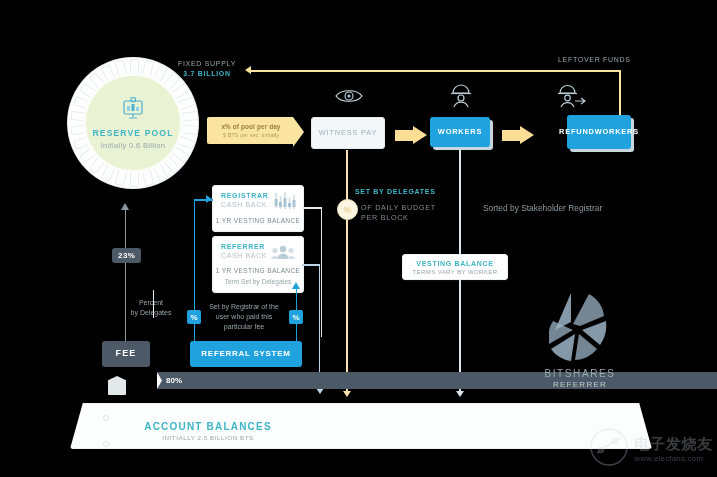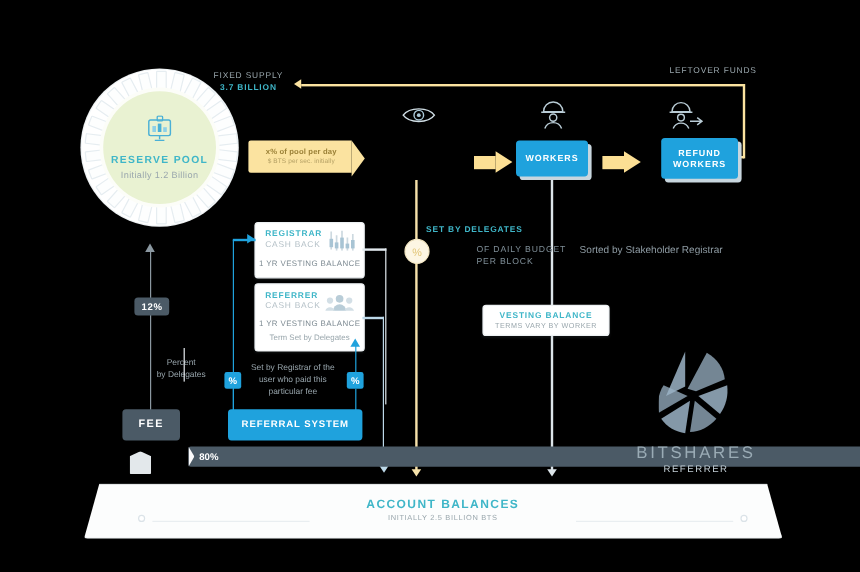--- a/index.html
+++ b/index.html
@@ -118,38 +118,38 @@
     border-left:6px solid #4b5a66;
   }
 
   
   .vline{width:1.5px;}
   .hline{height:1.5px;}
 
   
   .cap-gray{color:#9aa7ad;font-size:7px;letter-spacing:.10em;}
   .cap-blue{color:#3fb6c8;font-size:7px;font-weight:bold;letter-spacing:.10em;}
-  .cap-dark{color:#7e8d96;font-size:7.2px;letter-spacing:.10em;margin-left:36px;}
+  .cap-dark{color:#7e8d96;font-size:7.2px;letter-spacing:.10em;}
   .body-gray{color:#97a4ab;font-size:7px;line-height:1.45;}
 
   
   #acct-bar{
     left:70px;top:403px;width:580px;height:44px;
     background:#fcfdfd;border:1px solid #eef2f4;
     border-radius:3px;
     clip-path:polygon(2.2% 0,97.8% 0,100% 100%,0 100%);
     box-shadow:0 1px 2px rgba(150,165,175,.08);
   }
   #acct-title{color:#3fb6c8;font-size:10px;font-weight:bold;letter-spacing:.12em;}
   #acct-sub{color:#9aa7ad;font-size:6.2px;letter-spacing:.09em;margin-top:2px;}
   .acct-rule{height:1px;background:#e9eef1;}
   .acct-dot{width:4px;height:4px;border:1px solid #dbe3e8;border-radius:50%;background:#fff;}
 
   
-  #bs-name{color:#9aabb5;font-size:14px;letter-spacing:.16em;}
+  #bs-name{color:#9aabb5;font-size:10px;letter-spacing:.16em;}
   #bs-sub{color:#c2ced5;font-size:8px;letter-spacing:.16em;margin-top:1px;}
 
   
   #watermark{right:4px;bottom:6px;opacity:.30;}
   #wm-cn{color:#b9c6ce;font-size:15px;font-weight:bold;letter-spacing:.05em;}
   #wm-url{color:#b9c6ce;font-size:8px;letter-spacing:.02em;}
 </style>
 </head>
 <body>
 
@@ -190,21 +190,21 @@
         <svg width="26" height="24" viewBox="0 0 26 24">
           <rect x="4" y="4" width="18" height="13" rx="1.5" fill="none" stroke="#4ab0d6" stroke-width="1.2"></rect>
           <rect x="11" y="0.8" width="4.5" height="4" rx="0.8" fill="none" stroke="#4ab0d6" stroke-width="1.1"></rect>
           <rect x="7" y="9" width="3" height="5" fill="#8ed0e8"></rect>
           <rect x="11.5" y="7" width="3" height="7" fill="#4ab0d6"></rect>
           <rect x="16" y="10" width="3" height="4" fill="#8ed0e8"></rect>
           <path d="M13 17 v3 M9 21 h8" fill="none" stroke="#4ab0d6" stroke-width="1.2"></path>
         </svg>
       </div>
       <div id="pool-title">RESERVE POOL</div>
-      <div id="pool-sub">Initially 1.2 Billion</div>
+      <div id="pool-sub">Initially 0.6 Billion</div>
     </div>
   </div>
 
   <div class="abs ctr" style="left:168px;top:60px;width:78px;">
     <div class="cap-gray">FIXED SUPPLY</div>
     <div class="cap-blue" style="margin-top:3px;">3.7 BILLION</div>
   </div>
 
   <div class="abs" style="left:245px;top:66px;width:0;height:0;
        border-top:4px solid transparent;border-bottom:4px solid transparent;
@@ -238,36 +238,39 @@
   <div class="abs" style="left:556px;top:84px;">
     <svg width="32" height="24" viewBox="0 0 32 24">
       <path d="M4 9 a7.5 7.5 0 0 1 15 0 z" fill="none" stroke="#b9ccd6" stroke-width="1.2"></path>
       <path d="M2 9.5 h19" stroke="#b9ccd6" stroke-width="1.2"></path>
       <circle cx="11.5" cy="14" r="2.8" fill="none" stroke="#b9ccd6" stroke-width="1.2"></circle>
       <path d="M5 23 a7 7 0 0 1 13 0" fill="none" stroke="#b9ccd6" stroke-width="1.2"></path>
       <path d="M19 17 h9 M25 14 l4 3 l-4 3" fill="none" stroke="#b9ccd6" stroke-width="1.2"></path>
     </svg>
   </div>
 
+  <div class="abs flowbox light" style="left:311px;top:117px;width:72px;height:30px;">
+    <span>WITNESS PAY</span>
+  </div>
 
   <div class="abs" style="left:395px;top:126px;display:flex;align-items:center;">
     <div class="arrow-y-body" style="width:18px;"></div>
     <div class="arrow-y"></div>
   </div>
 
   <div class="abs flowbox blue" style="left:430px;top:117px;width:60px;height:30px;">
     <span>WORKERS</span>
   </div>
 
   <div class="abs" style="left:502px;top:126px;display:flex;align-items:center;">
     <div class="arrow-y-body" style="width:18px;"></div>
     <div class="arrow-y"></div>
   </div>
 
-  <div class="abs flowbox blue" style="left:551px;top:115px;width:64px;height:34px;flex-direction:column;">
+  <div class="abs flowbox blue" style="left:567px;top:115px;width:64px;height:34px;flex-direction:row;">
     <span>REFUND</span>
     <span>WORKERS</span>
   </div>
 
   <div class="abs vline" style="left:346px;top:150px;height:243px;background:#f7e2ab;width:2px;"></div>
   <div class="abs" style="left:343px;top:391px;width:0;height:0;
        border-left:4px solid transparent;border-right:4px solid transparent;
        border-top:6px solid #f7e2ab;"></div>
 
   <div class="abs vline" style="left:459px;top:150px;height:243px;background:#dde5ea;width:2px;"></div>
@@ -337,21 +340,21 @@
   <div class="abs vline" style="left:193.5px;top:200px;height:142px;background:#1fa2dd;"></div>
   <div class="abs hline" style="left:193.5px;top:199px;width:19px;background:#1fa2dd;"></div>
   <div class="abs" style="left:206px;top:195px;width:0;height:0;
        border-top:4px solid transparent;border-bottom:4px solid transparent;
        border-left:6px solid #1fa2dd;"></div>
 
   <div class="abs vline" style="left:124.5px;top:210px;height:133px;background:#8b98a1;width:1.5px;"></div>
   <div class="abs" style="left:121px;top:203px;width:0;height:0;
        border-left:4px solid transparent;border-right:4px solid transparent;
        border-bottom:7px solid #8b98a1;"></div>
-  <div class="abs dark-chip" style="left:112px;top:248px;">12%</div>
+  <div class="abs dark-chip" style="left:112px;top:248px;">23%</div>
 
   <div class="abs ctr body-gray" style="left:120px;top:298px;width:62px;">
     <div>Percent</div>
     <div>by Delegates</div>
   </div>
   <div class="abs vline" style="left:153px;top:290px;height:28px;background:#e6ebef;width:1px;"></div>
 
   <div class="abs flowbox" style="left:102px;top:341px;width:48px;height:26px;background:#4b5a66;color:#ffffff;font-size:9px;letter-spacing:.13em;font-weight:bold;">
     <span>FEE</span>
   </div>
@@ -395,26 +398,42 @@
           <path d="M26 42 L22 69 C14 68,7 64,2 57 Z" opacity=".85"></path>
           <path d="M24 38 L0 52 C-2 44,0 35,4 29 Z" opacity=".75"></path>
         </g>
       </svg>
     </div>
     <div id="bs-name">BITSHARES</div>
     <div id="bs-sub">REFERRER</div>
   </div>
 
   <div class="abs" id="acct-bar">
-    <div style="position:absolute;left:16px;right:0;top:11px;display:flex;align-items:flex-end;padding:0 28px;box-sizing:border-box;">
+    <div style="position:absolute;left:4px;right:0;top:11px;display:flex;align-items:flex-start;padding:0 28px;box-sizing:border-box;flex-direction:column;">
       <div class="acct-dot"></div>
       <div class="acct-rule" style="flex:1;margin:0 6px;"></div>
       <div class="ctr" style="width:210px;">
         <div id="acct-title">ACCOUNT BALANCES</div>
         <div id="acct-sub">INITIALLY 2.5 BILLION BTS</div>
       </div>
       <div class="acct-rule" style="flex:1;margin:0 6px;"></div>
       <div class="acct-dot"></div>
     </div>
   </div>
 
+  <div class="abs" id="watermark">
+    <div style="display:flex;align-items:center;gap:5px;">
+      <div>
+        <svg width="40" height="40" viewBox="0 0 40 40">
+          <circle cx="20" cy="20" r="18" fill="none" stroke="#c6d2da" stroke-width="1.6"></circle>
+          <path d="M8 26 C16 20,24 14,32 11" fill="none" stroke="#c6d2da" stroke-width="1.4"></path>
+          <circle cx="12" cy="23" r="2.4" fill="none" stroke="#c6d2da" stroke-width="1.4"></circle>
+          <circle cx="26" cy="14" r="2.4" fill="none" stroke="#c6d2da" stroke-width="1.4"></circle>
+        </svg>
+      </div>
+      <div>
+        <div id="wm-cn">电子发烧友</div>
+        <div id="wm-url">www.elecfans.com</div>
+      </div>
+    </div>
+  </div>
 
 </div>
 
 </body></html>

